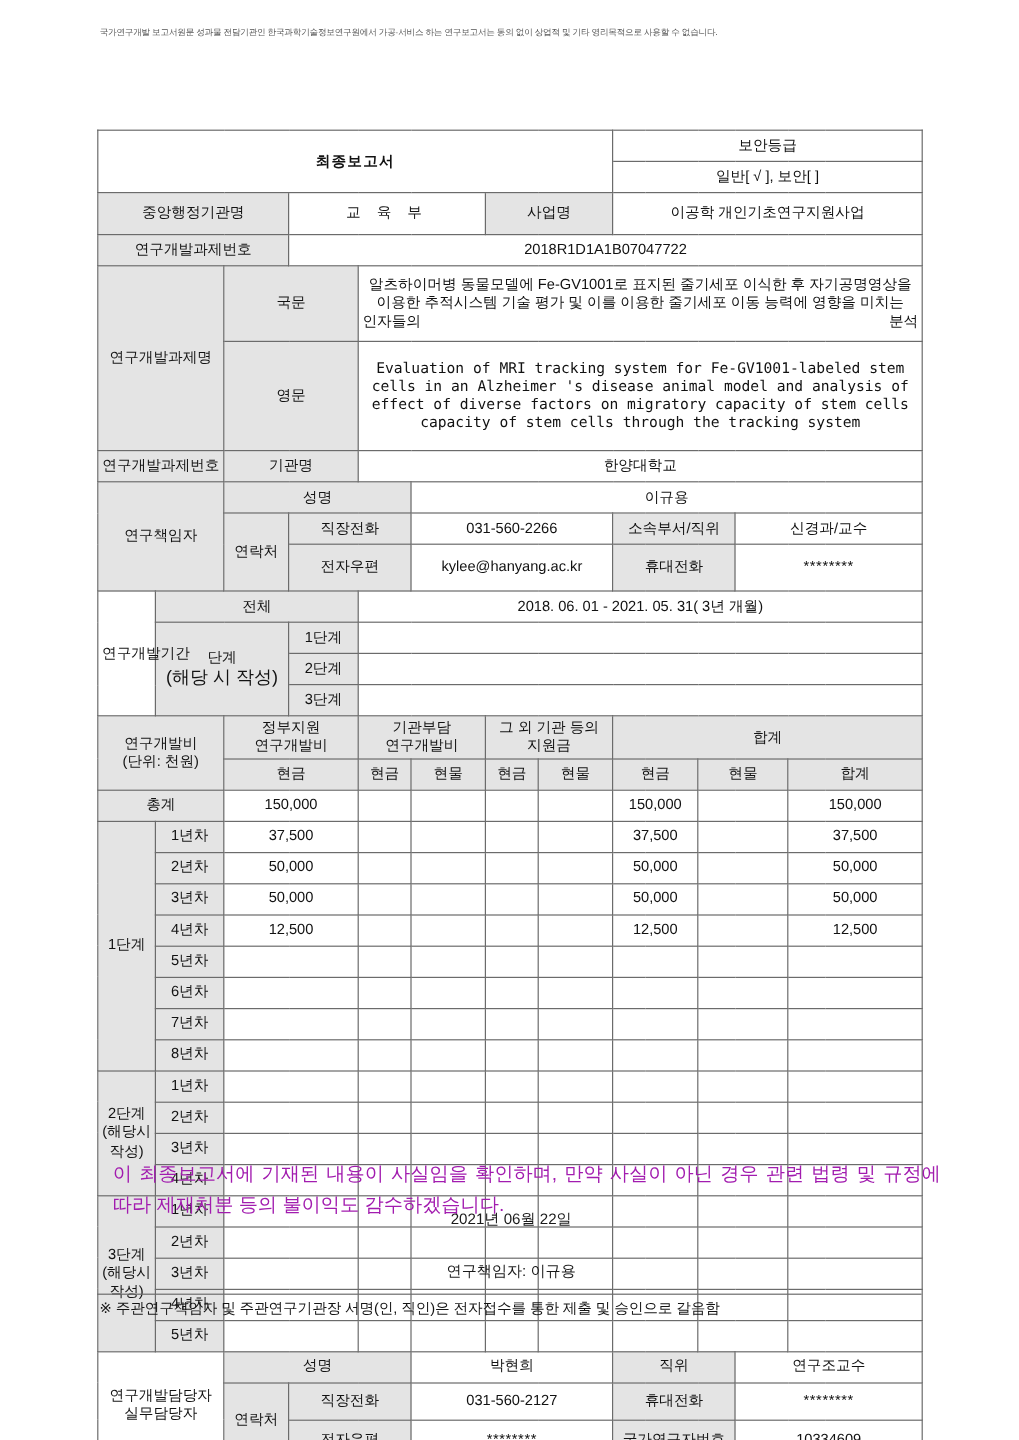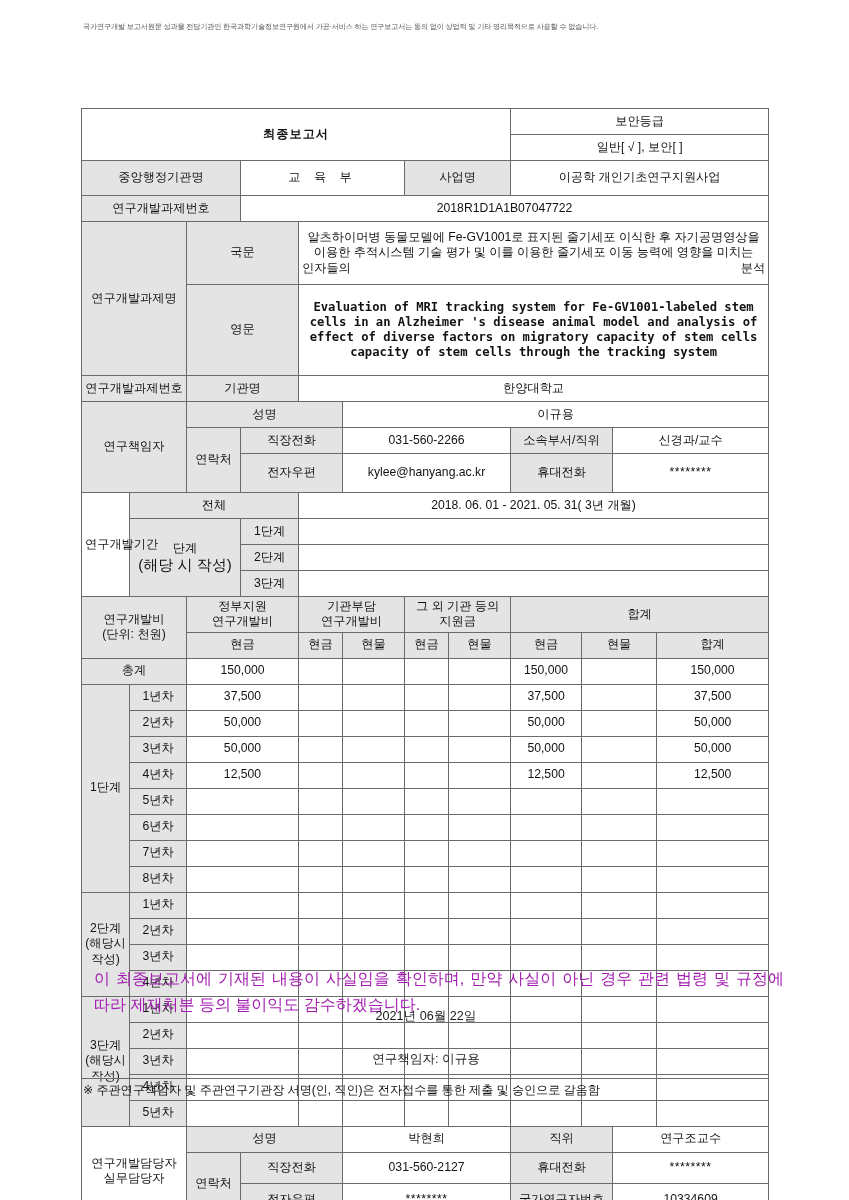--- a/index.html
+++ b/index.html
@@ -70,21 +70,20 @@
     font-size: 12.4px;
     padding: 4px 6px;
     line-height: 1.45;
   }
   .eng-title {
     font-family: "DejaVu Sans Mono", "Liberation Mono", monospace;
     font-size: 11.2px;
     line-height: 1.5;
     padding: 4px 6px;
     text-align: center;
-    font-weight: bold;
   }
   .sp-wide { letter-spacing: 5px; }
   .small-lbl { font-size: 15px; }
   .num { font-size: 12.6px; }
   .mono-star { letter-spacing: 0.5px; font-size: 10px; }
   .email-cell { font-size: 11.6px; line-height: 1.2; }
   .thinline { font-size: 11.4px; }
 
   
   .statement {

